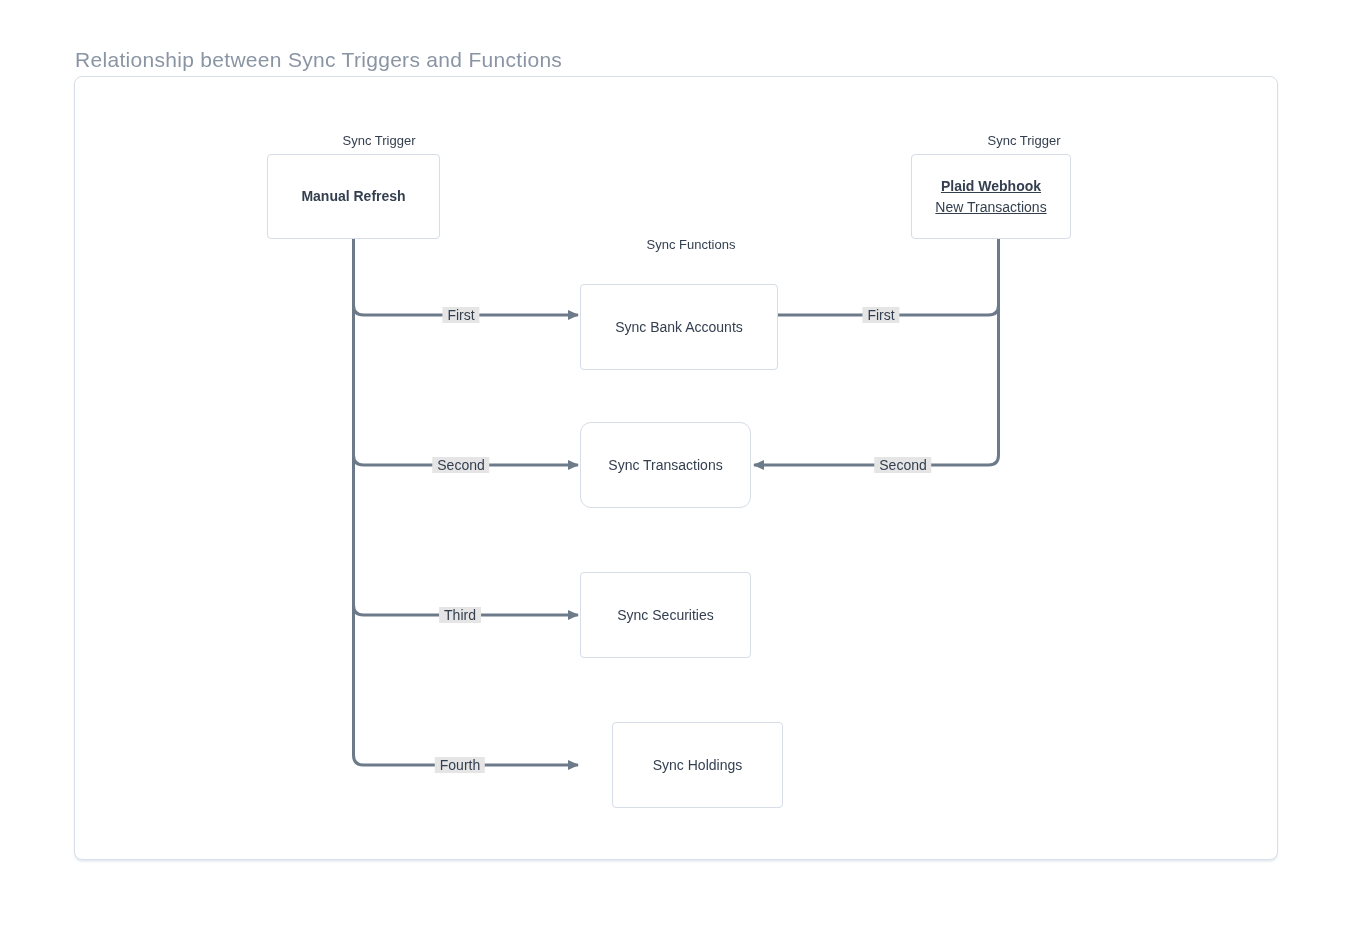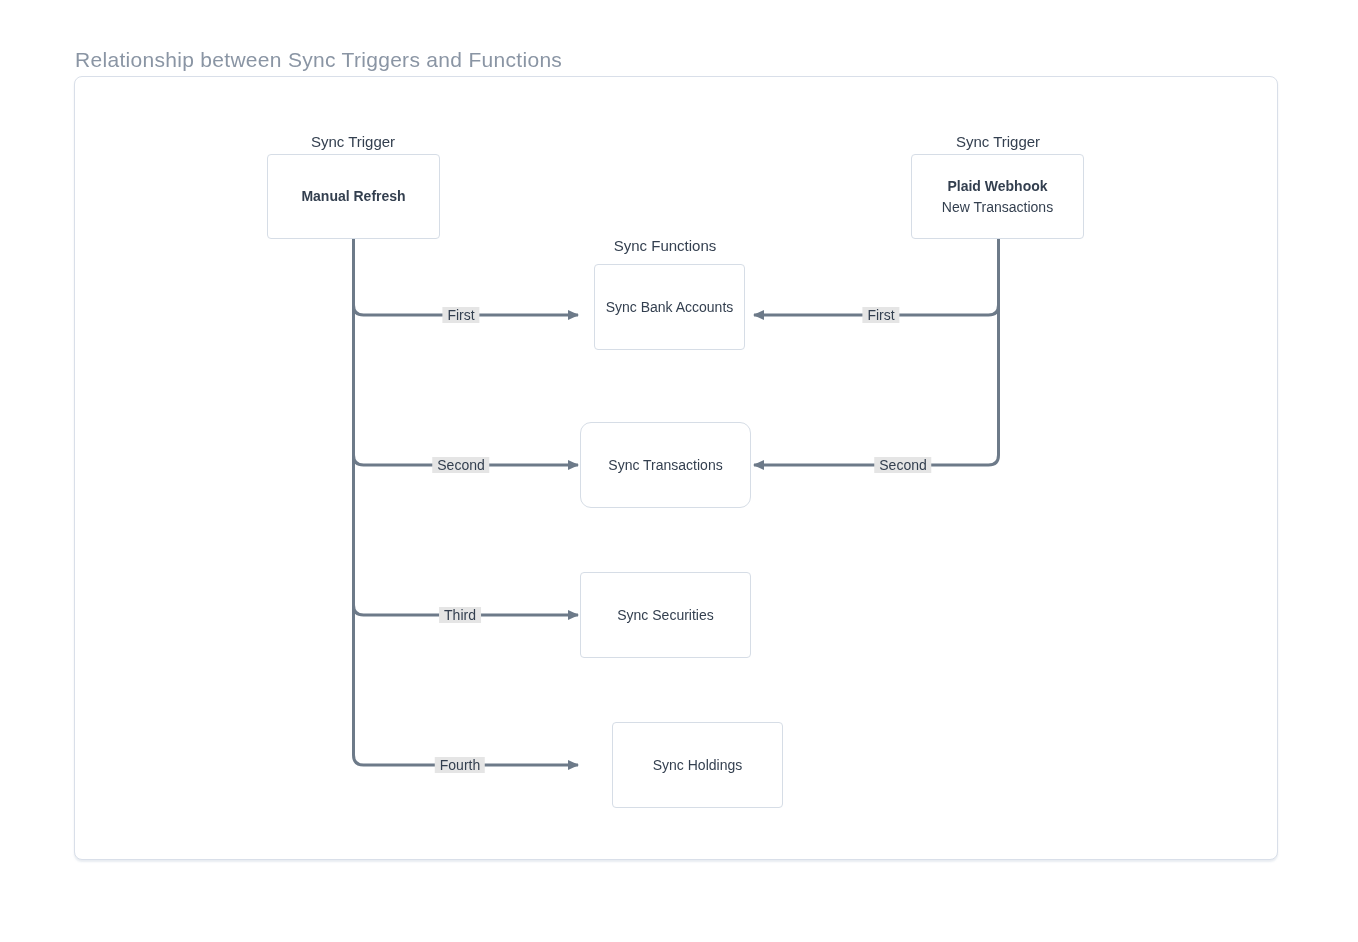--- a/index.html
+++ b/index.html
@@ -62,23 +62,24 @@
     justify-content: center;
     color: var(--node-text);
     font-size: 14px;
     line-height: 1.5;
     text-align: center;
   }
   .node .bold { font-weight: bold; }
   .group-label {
     position: absolute;
     transform: translateX(-50%);
-    font-size: 15px;
+    font-size: 13px;
     color: var(--node-text);
     white-space: nowrap;
+    margin-left: 26px;
   }
   .edge-label {
     position: absolute;
     transform: translate(-50%, -50%);
     background: #e5e5e5;
     padding: 0 5px;
     font-size: 14px;
     color: var(--node-text);
     white-space: nowrap;
     text-align: center;
@@ -112,26 +113,26 @@
   </svg>
 
   <div class="group-label" style="left:353px; top:133px;">Sync Trigger</div>
   <div class="group-label" style="left:998px; top:133px;">Sync Trigger</div>
   <div class="group-label" style="left:665px; top:237px;">Sync Functions</div>
 
   <div class="node" style="left:267px; top:154px; width:173px; height:85px;">
     <span class="bold">Manual Refresh</span>
   </div>
 
-  <div class="node" style="left:911px; top:154px; width:173px; height:85px;">
+  <div class="node" style="left:911px; top:154px; width:160px; height:85px;text-decoration:underline;">
     <span class="bold">Plaid Webhook</span>
     <span>New Transactions</span>
   </div>
 
-  <div class="node" style="left:580px; top:264px; width:151px; height:86px;margin-left:14px;">
+  <div class="node" style="left:580px; top:284px; width:198px; height:86px;">
     <span>Sync Bank Accounts</span>
   </div>
 
   <div class="node" style="left:580px; top:422px; width:171px; height:86px;border-radius:11px;">
     <span>Sync Transactions</span>
   </div>
 
   <div class="node" style="left:580px; top:572px; width:171px; height:86px;">
     <span>Sync Securities</span>
   </div>

